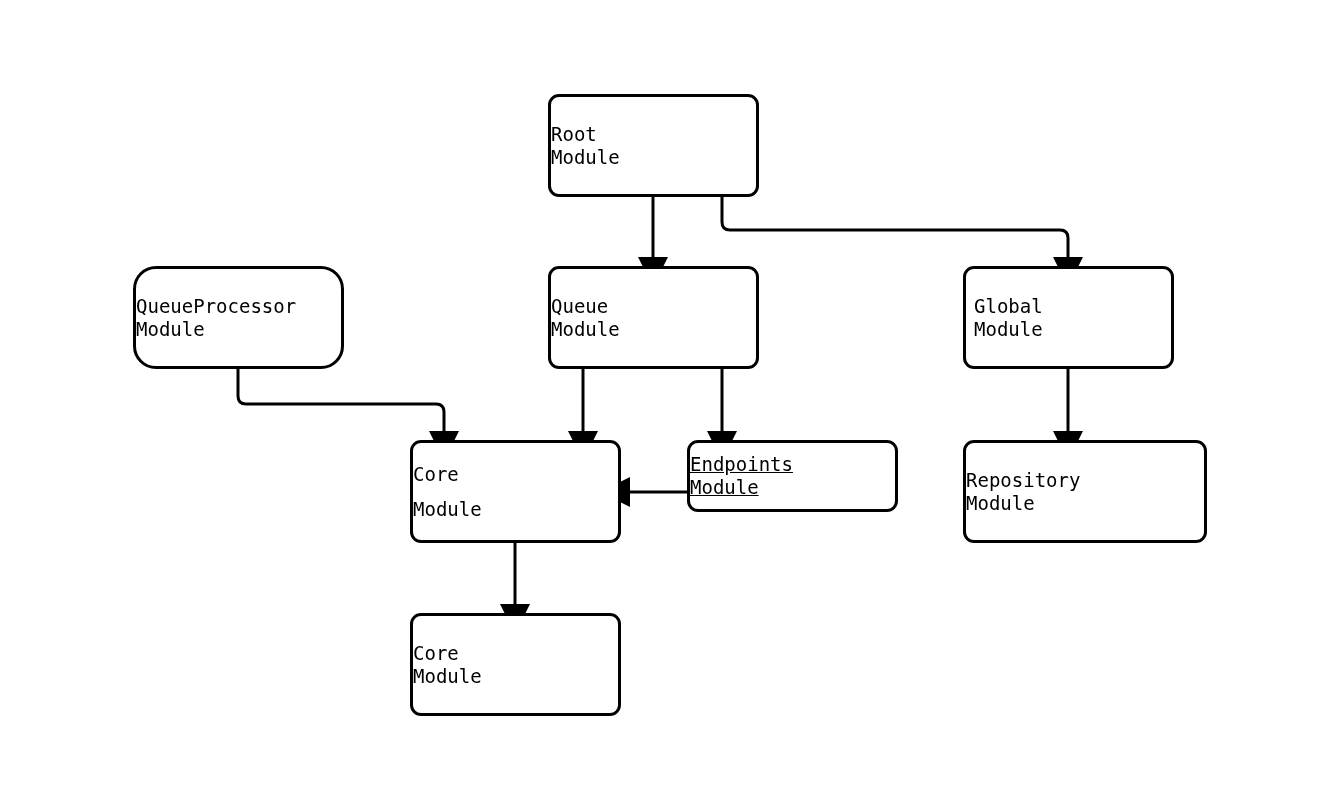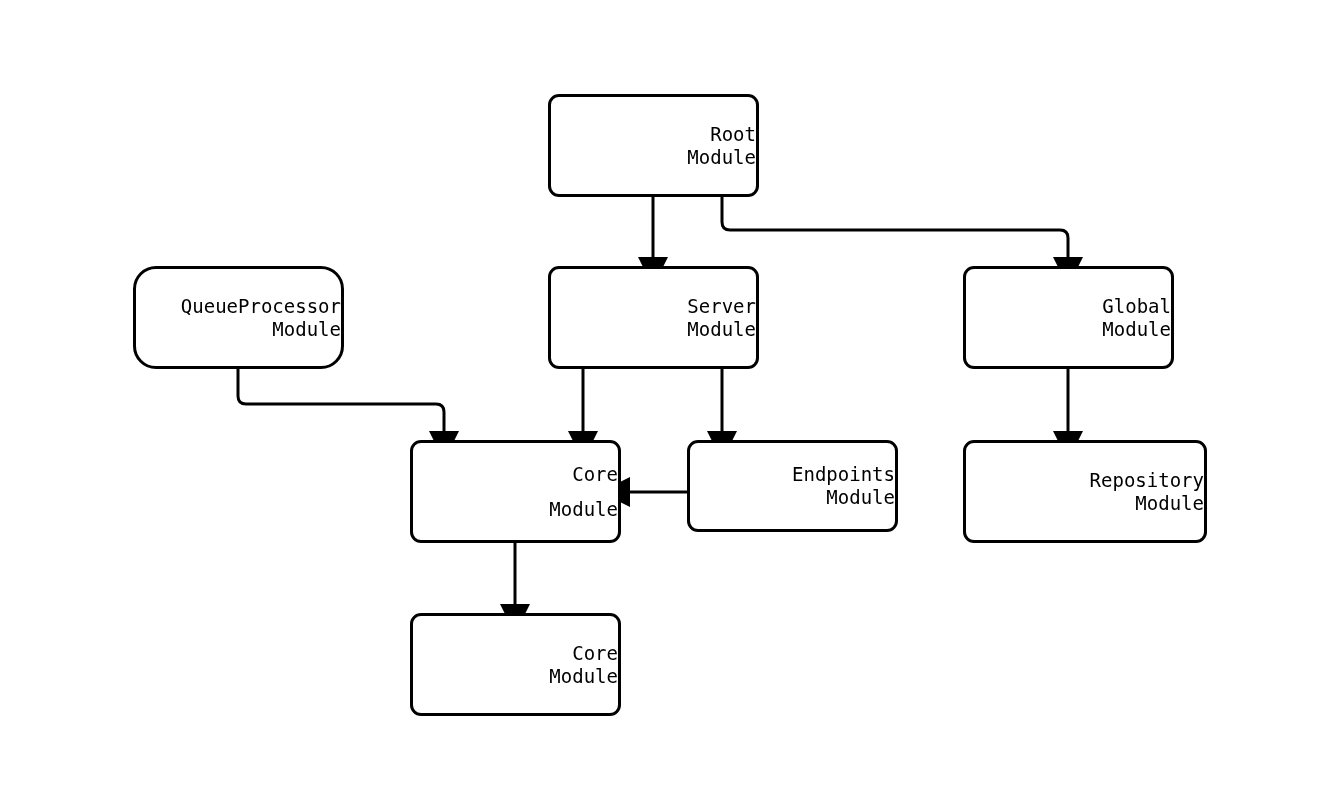--- a/index.html
+++ b/index.html
@@ -28,21 +28,21 @@
     height: 809px;
   }
   .node {
     position: absolute;
     box-sizing: border-box;
     background: #ffffff;
     border: 3px solid #000000;
     border-radius: 11px;
     display: flex;
     flex-direction: column;
-    align-items: flex-end;
+    align-items: flex-start;
     justify-content: center;
     z-index: 2;
   }
   .node-line {
     display: block;
     font-family: "DejaVu Sans Mono", "Liberation Mono", monospace;
     font-size: 19px;
     line-height: 23px;
     font-weight: 400;
     color: #000000;
@@ -79,35 +79,35 @@
     <span class="node-line">Root</span>
     <span class="node-line">Module</span>
   </div>
 
   <div class="node" style="left:133px; top:266px; width:211px; height:103px;border-radius:23px;">
     <span class="node-line">QueueProcessor</span>
     <span class="node-line">Module</span>
   </div>
 
   <div class="node" style="left:548px; top:266px; width:211px; height:103px;">
-    <span class="node-line">Server</span>
+    <span class="node-line">Queue</span>
     <span class="node-line">Module</span>
   </div>
 
   <div class="node" style="left:963px; top:266px; width:211px; height:103px;padding-left:8px;">
     <span class="node-line">Global</span>
     <span class="node-line">Module</span>
   </div>
 
   <div class="node" style="left:410px; top:440px; width:211px; height:103px;gap:12px;">
     <span class="node-line">Core</span>
     <span class="node-line">Module</span>
   </div>
 
-  <div class="node" style="left:687px; top:440px; width:211px; height:92px;">
+  <div class="node" style="left:687px; top:440px; width:211px; height:72px;text-decoration:underline;">
     <span class="node-line">Endpoints</span>
     <span class="node-line">Module</span>
   </div>
 
   <div class="node" style="left:963px; top:440px; width:244px; height:103px;">
     <span class="node-line">Repository</span>
     <span class="node-line">Module</span>
   </div>
 
   <div class="node" style="left:410px; top:613px; width:211px; height:103px;">

